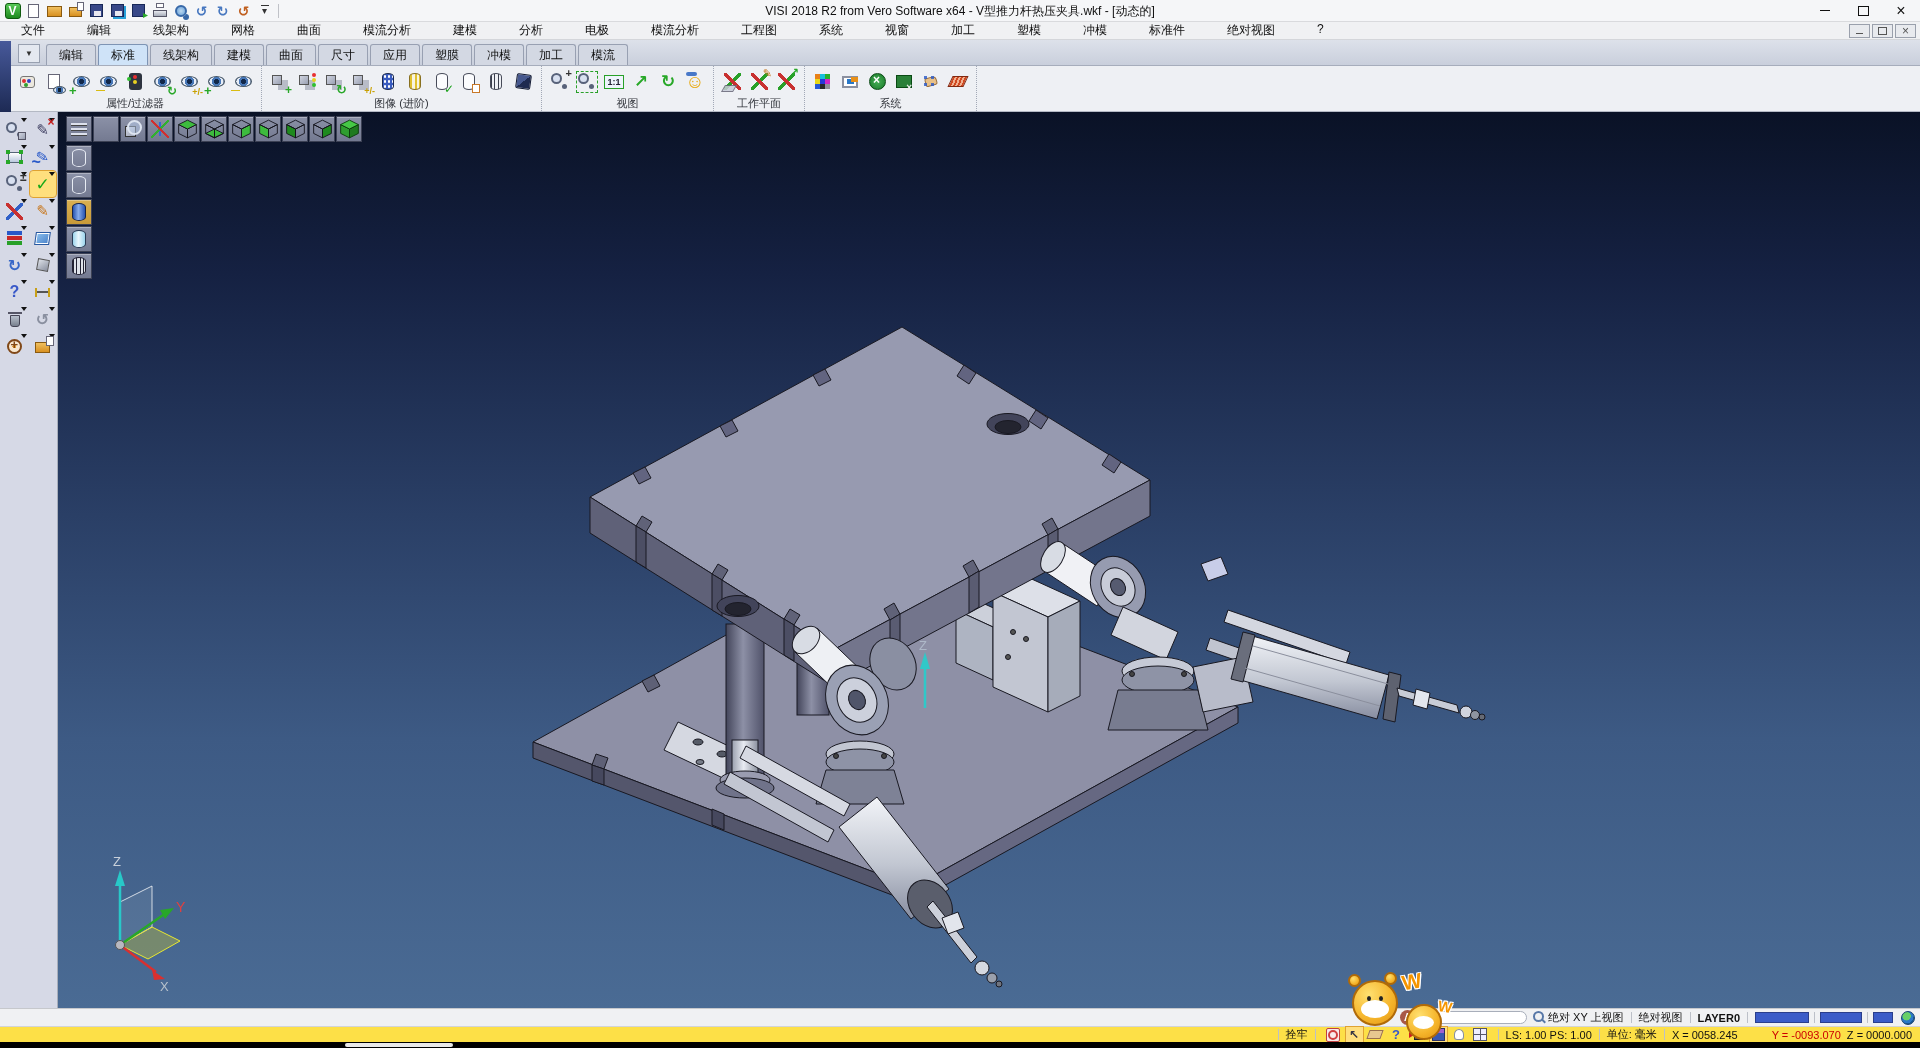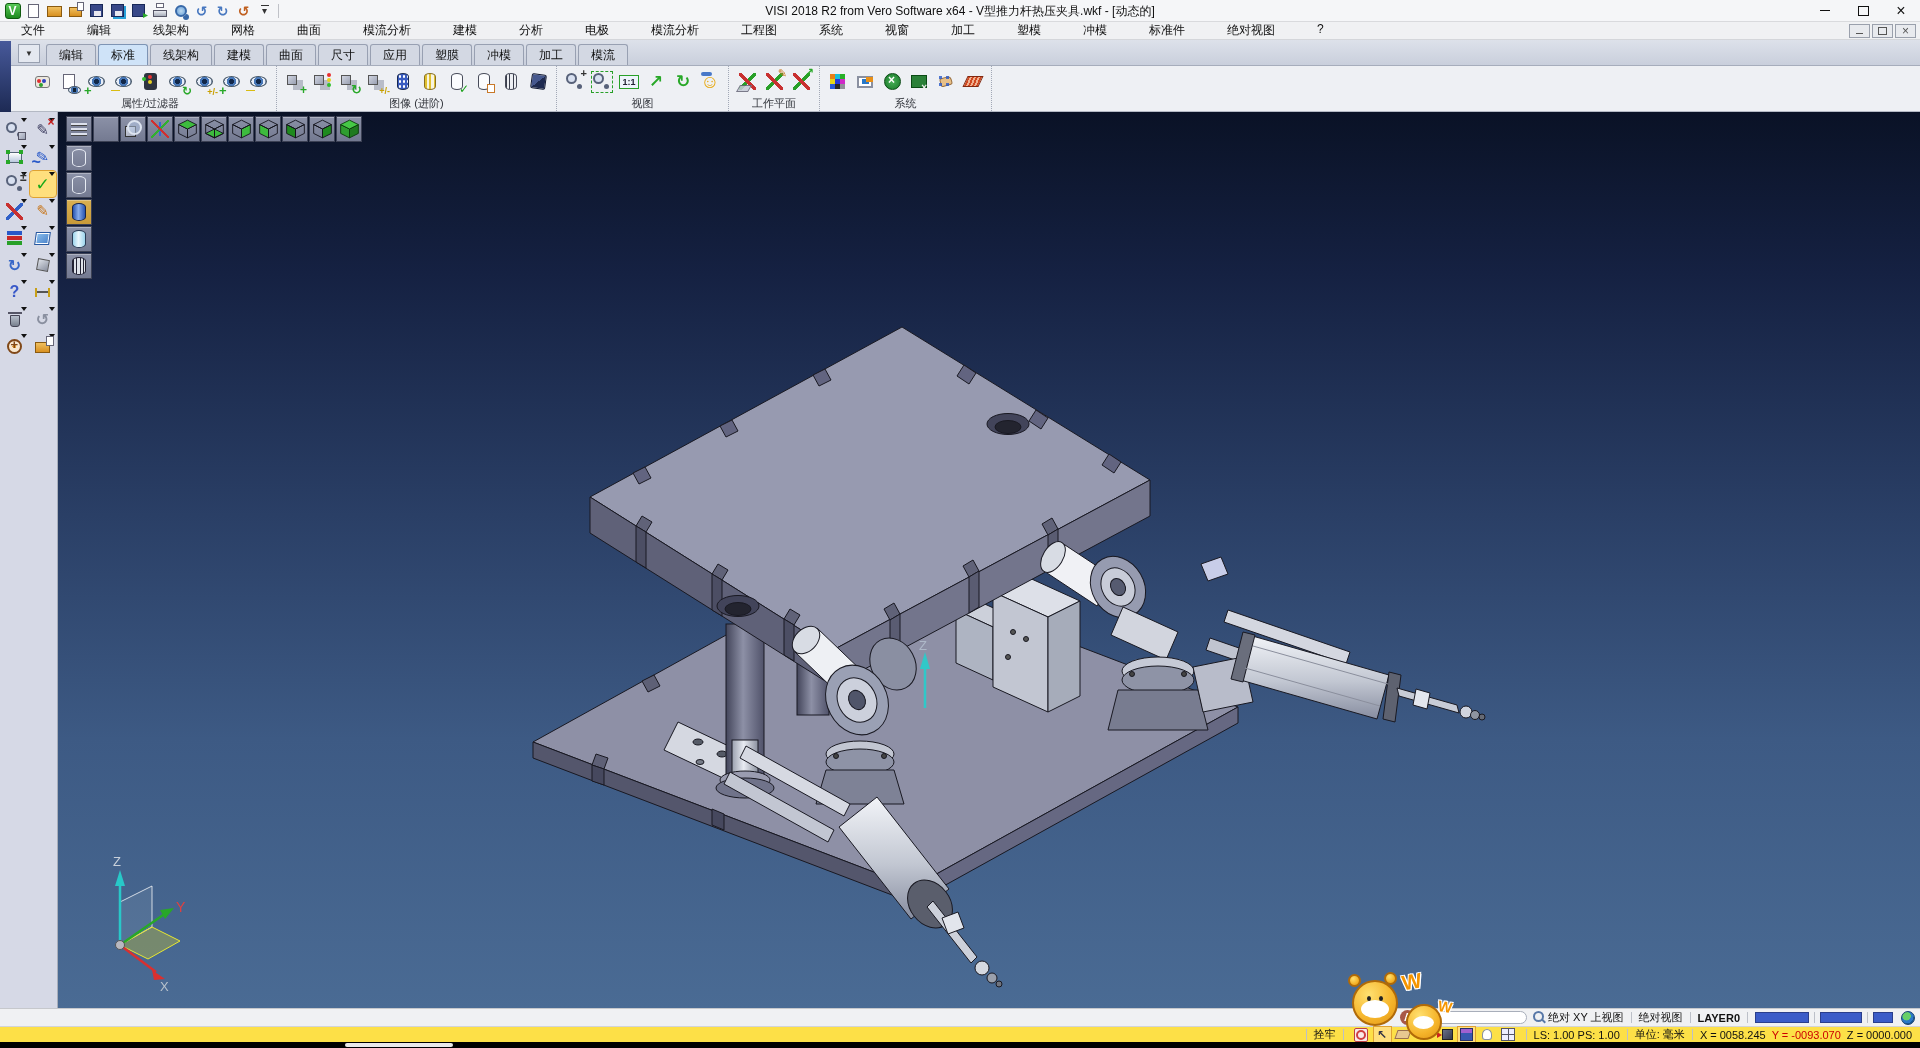--- a/index.html
+++ b/index.html
@@ -28,21 +28,21 @@
 .mb-close::before { content:"×"; font-size:12px; color:#555; line-height:8px; }
 
 
 .tabrow { height:26px; background:linear-gradient(#dde1ea,#c9cfdc); border-bottom:1px solid #a6adbc; display:flex; align-items:flex-end; padding-left:16px; position:relative; }
 .left-accent { position:absolute; left:0; top:41px; width:11px; height:71px; background:linear-gradient(#47599a,#1d2a54); z-index:6; }
 .tab-dd { width:22px; height:19px; margin:0 6px 2px 2px; background:#e4e8f0; border:1px solid #98a0b0; display:flex; align-items:center; justify-content:center; font-size:8px; color:#333; }
 .tab { padding:0 12px; height:21px; line-height:20px; font-size:12px; color:#111; background:#d3d8e3; border:1px solid #98a0b2; border-bottom:none; border-radius:3px 3px 0 0; margin-right:2px; white-space:nowrap; }
 .tab.active { background:#cfe3f8; border-color:#7e94b4; }
 
 
-.ribbon { height:46px; background:#eef0f4; border-bottom:1px solid #b4b9c4; display:flex; padding-left:24px; }
+.ribbon { height:46px; background:#eef0f4; border-bottom:1px solid #b4b9c4; display:flex; padding-left:9px; }
 .rgroup { display:flex; flex-direction:column; border-right:1px dotted #a2a8b6; padding:0 5px; }
 .rg-icons { display:flex; gap:1px; align-items:center; height:31px; }
 .rg-label { text-align:center; font-size:11px; color:#30333a; height:14px; line-height:13px; white-space:nowrap; }
 
 
 .icon { width:26px; height:26px; position:relative; display:flex; align-items:center; justify-content:center; border-radius:3px; flex:none; }
 .icon.sel { background:#ffdf7d; outline:1px solid #dfa232; }
 .icon::before,.icon::after { box-sizing:border-box; }
 
 
@@ -665,21 +665,21 @@
         <div class="sicon" data-ic="lamp-white"></div>
         <div class="sicon" data-ic="window-grid"></div>
       </div>
     <div class="vsep"></div>
     <span>LS: 1.00 PS: 1.00</span>
     <div class="vsep"></div>
     <span>单位: 毫米</span>
     <div class="vsep"></div>
     <div class="coords">
       <span>X = 0058.245</span>
-      <span id="coordY" style="color: rgb(204, 0, 0);">Y = -0093.070</span>
+      <span id="coordY" style="color: rgb(204, 0, 0); margin-left: 28px;">Y = -0093.070</span>
       <span>Z = 0000.000</span>
     </div>
   </div>
 
   <div class="taskbar">
     <div class="task-pill"></div>
   </div>
 
   <div class="mascot">
     <div class="m-ear e1"></div>

